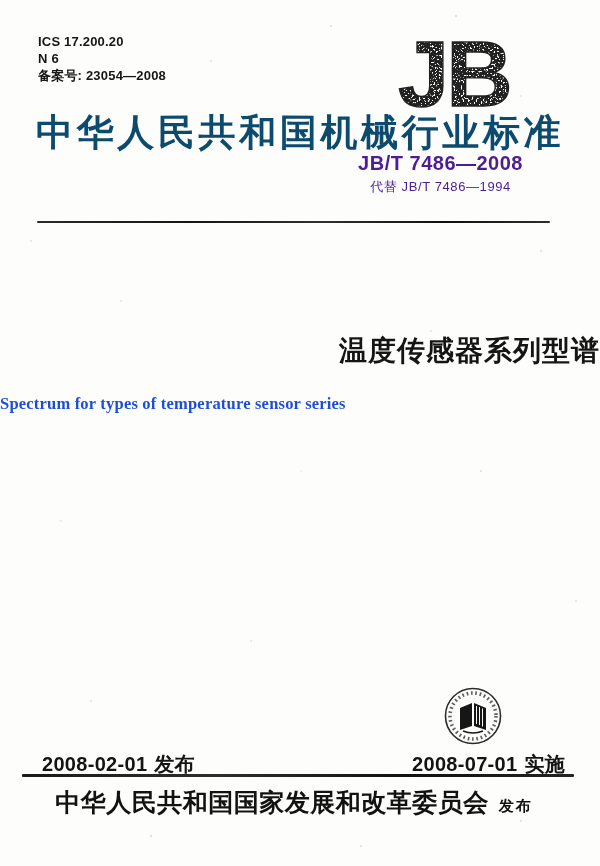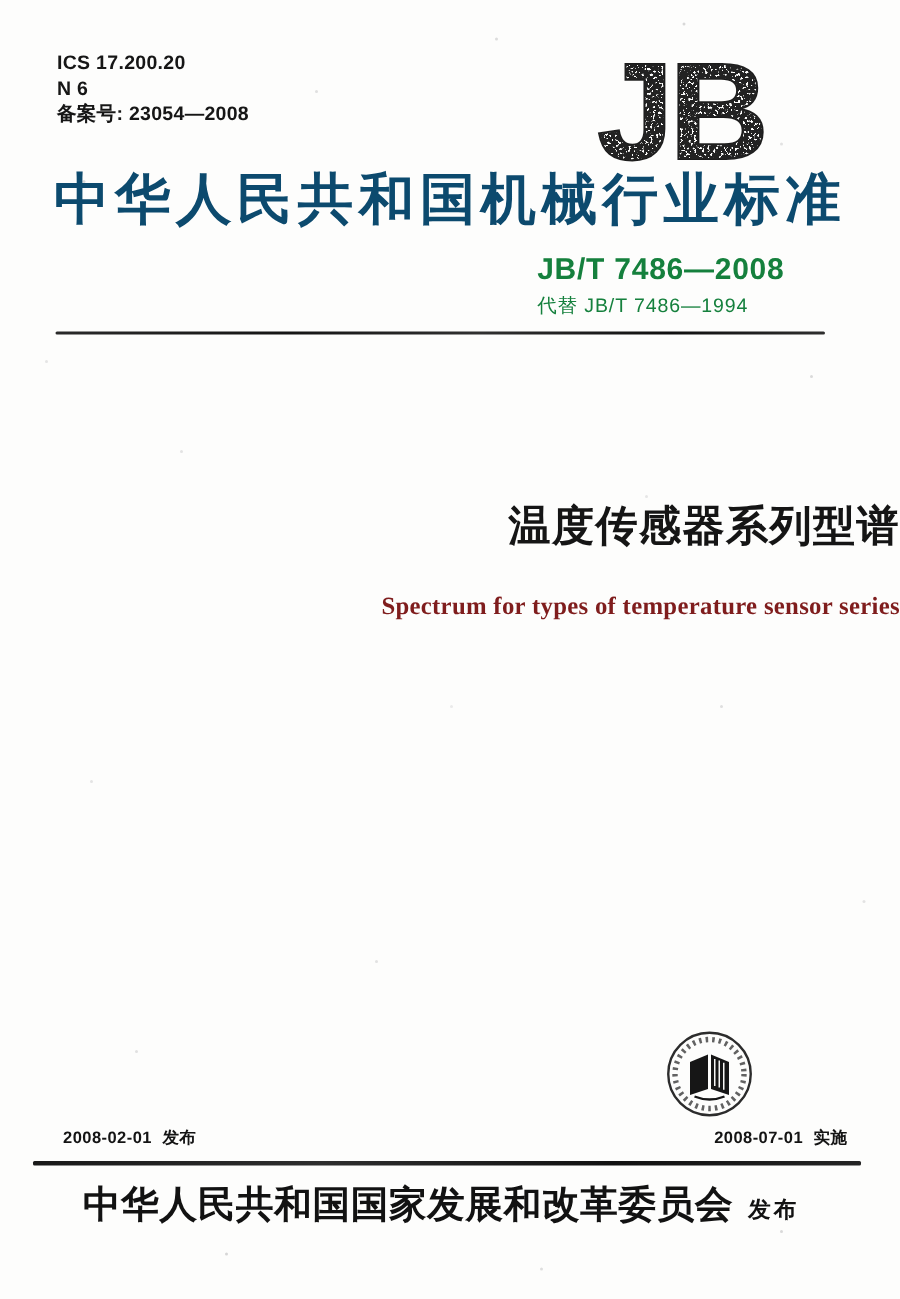--- a/index.html
+++ b/index.html
@@ -28,46 +28,46 @@
   .jb-outline{fill:none;stroke:#1d1d1d;stroke-width:1.4px;
     font-family:"Liberation Sans",sans-serif;font-weight:900;font-size:92px;letter-spacing:-3px;}
   .jb-fill{fill:#232323;
     font-family:"Liberation Sans",sans-serif;font-weight:900;font-size:92px;letter-spacing:-3px;}
 
   .masthead{
     position:absolute;left:36px;top:110px;width:528px;margin:0;
     font-size:37px;font-weight:600;color:#0c4a6e;line-height:1.25;
     text-align:justify;text-align-last:justify;white-space:nowrap;letter-spacing:3.5px;
   }
-  .stdno{position:absolute;right:77px;top:169px;text-align:left;color:#15803d;}
+  .stdno{position:absolute;right:77px;top:152px;text-align:center;color:#4c1d95;}
   .stdno .code{font-size:20px;font-weight:700;letter-spacing:.5px;}
   .stdno .supersedes{font-size:13px;font-weight:500;margin-top:3px;letter-spacing:.6px;}
 
   .rule{position:absolute;background:#1c1c1c;border-radius:1px;}
   .rule-top{left:37px;right:50px;top:221px;height:2px;
     background:linear-gradient(90deg,#2a2a2a,#151515 30%,#303030 55%,#101010 80%,#2e2e2e);}
   .rule-bottom{left:22px;right:26px;top:774px;height:3px;
     background:linear-gradient(90deg,#191919,#2e2e2e 35%,#111 70%,#242424);}
 
   .title-zh{
     position:absolute;left:0;top:332px;width:100%;margin:0;text-align:right;
     font-size:28px;font-weight:600;letter-spacing:1px;color:#151515;
   }
   .title-en{
-    position:absolute;left:0;top:394px;width:100%;text-align:right;
-    font-family:"Liberation Serif",serif;font-weight:700;font-size:16.5px;color:#7f1d1d;
+    position:absolute;left:0;top:394px;width:100%;text-align:left;
+    font-family:"Liberation Serif",serif;font-weight:700;font-size:16.5px;color:#1d4ed8;
     letter-spacing:.2px;
   }
 
   .seal{position:absolute;left:441px;top:684px;}
 
   .dates{
     position:absolute;left:42px;right:35px;top:751px;
     display:flex;justify-content:space-between;align-items:baseline;
-    font-size:11px;font-weight:600;color:#141414;letter-spacing:.3px;
+    font-size:20px;font-weight:600;color:#141414;letter-spacing:.3px;
   }
   .dates .cn{margin-left:7px;font-weight:700;}
 
   .publisher{
     position:absolute;left:0;top:786px;width:100%;
     display:flex;justify-content:center;align-items:baseline;
     color:#121212;transform:translateX(-6px);
   }
   .publisher .pub-name{font-size:25px;font-weight:600;letter-spacing:.5px;white-space:nowrap;text-align:right;}
   .publisher .pub-word{font-size:15px;font-weight:700;margin-left:10px;letter-spacing:2px;}

